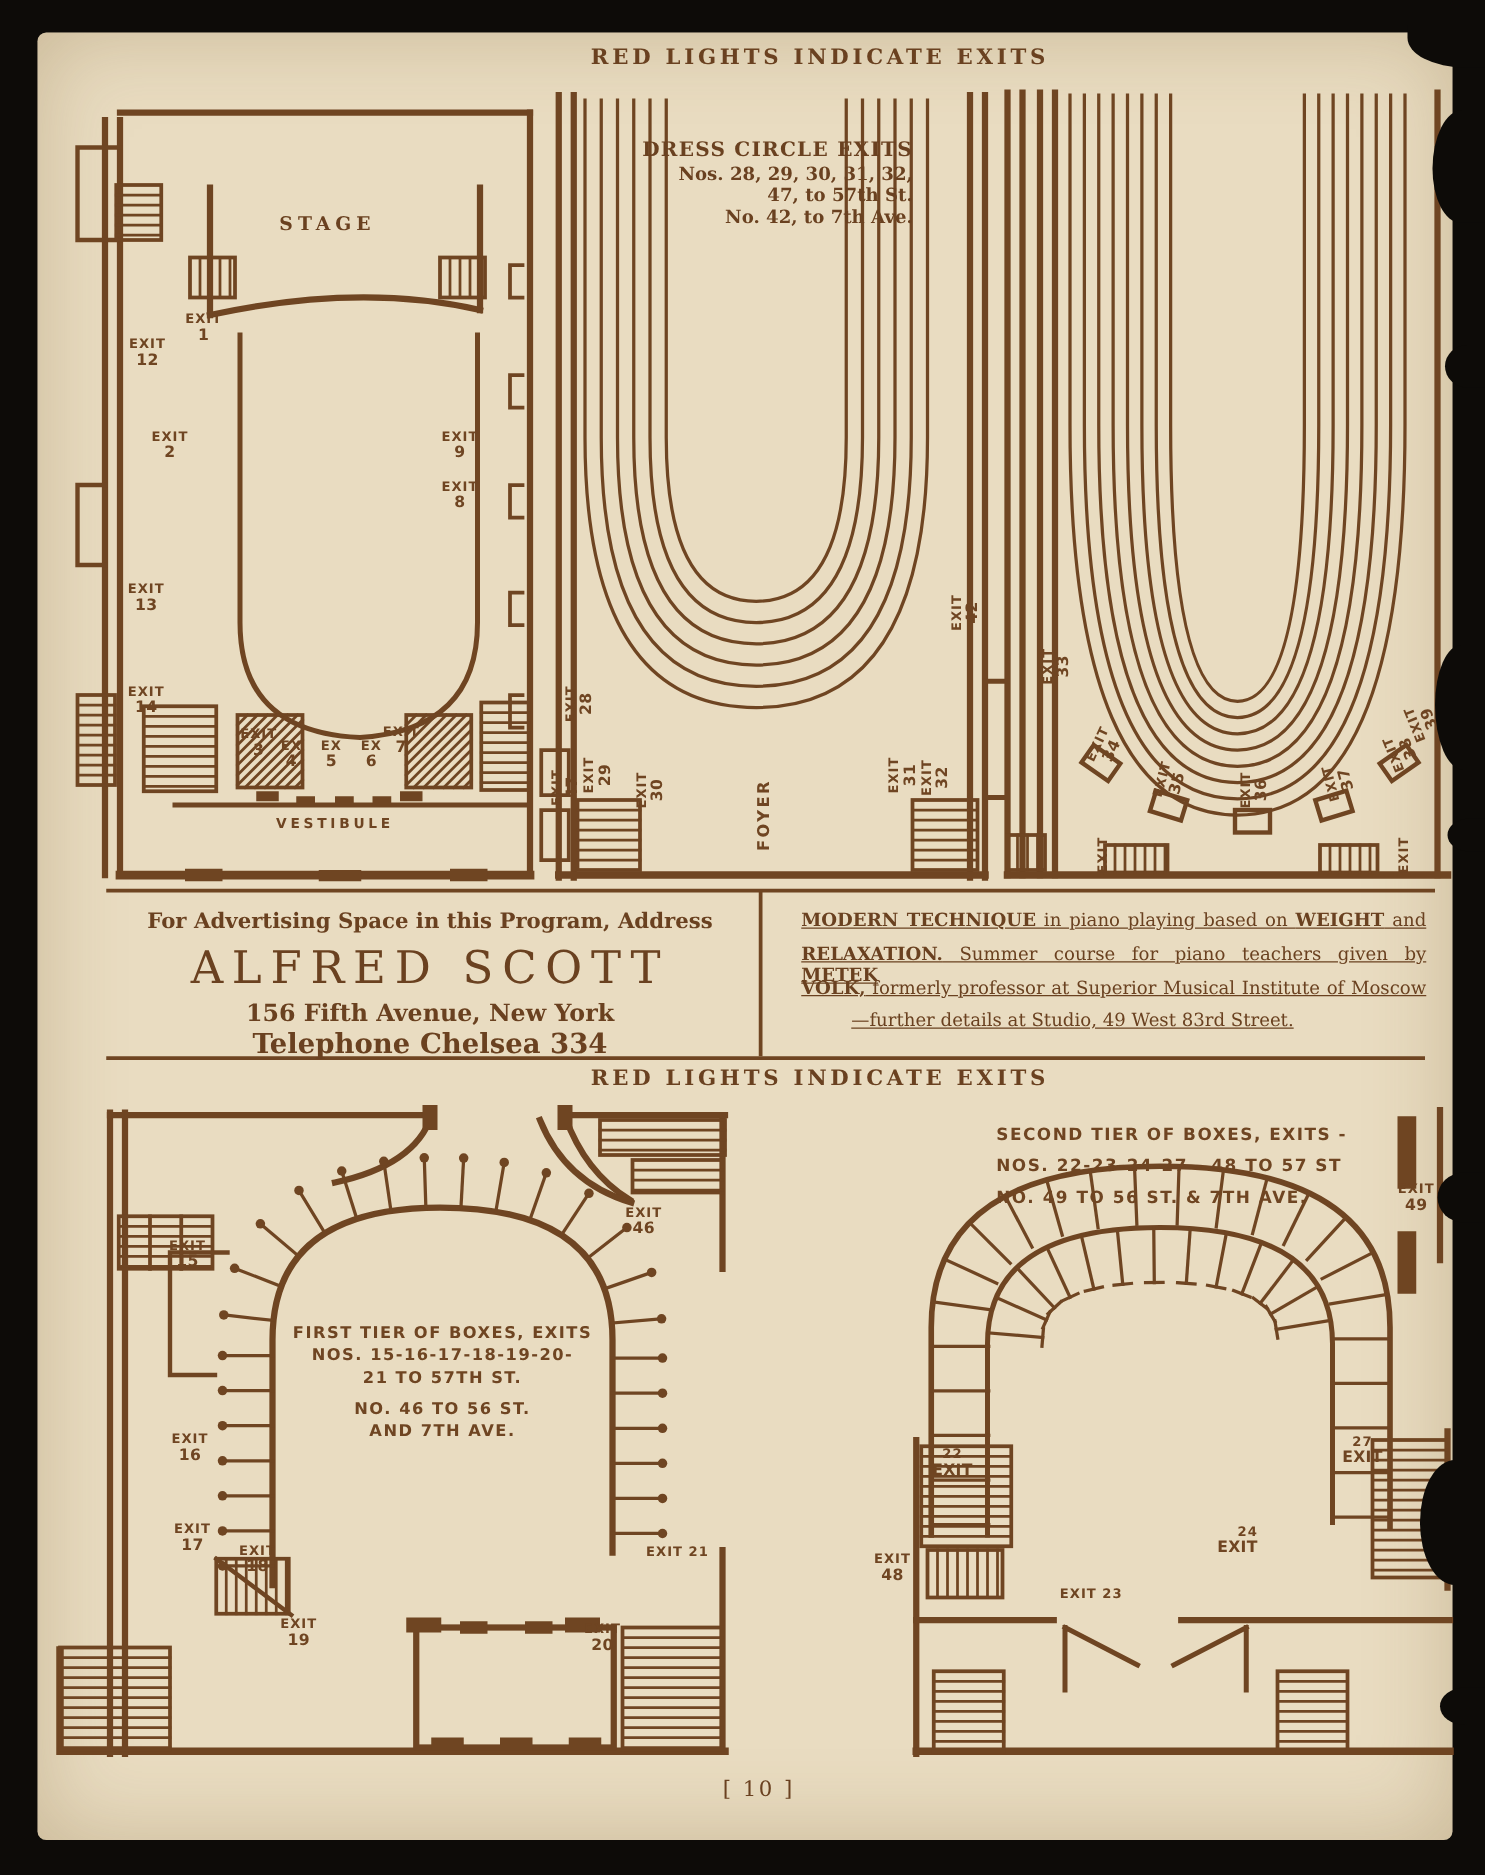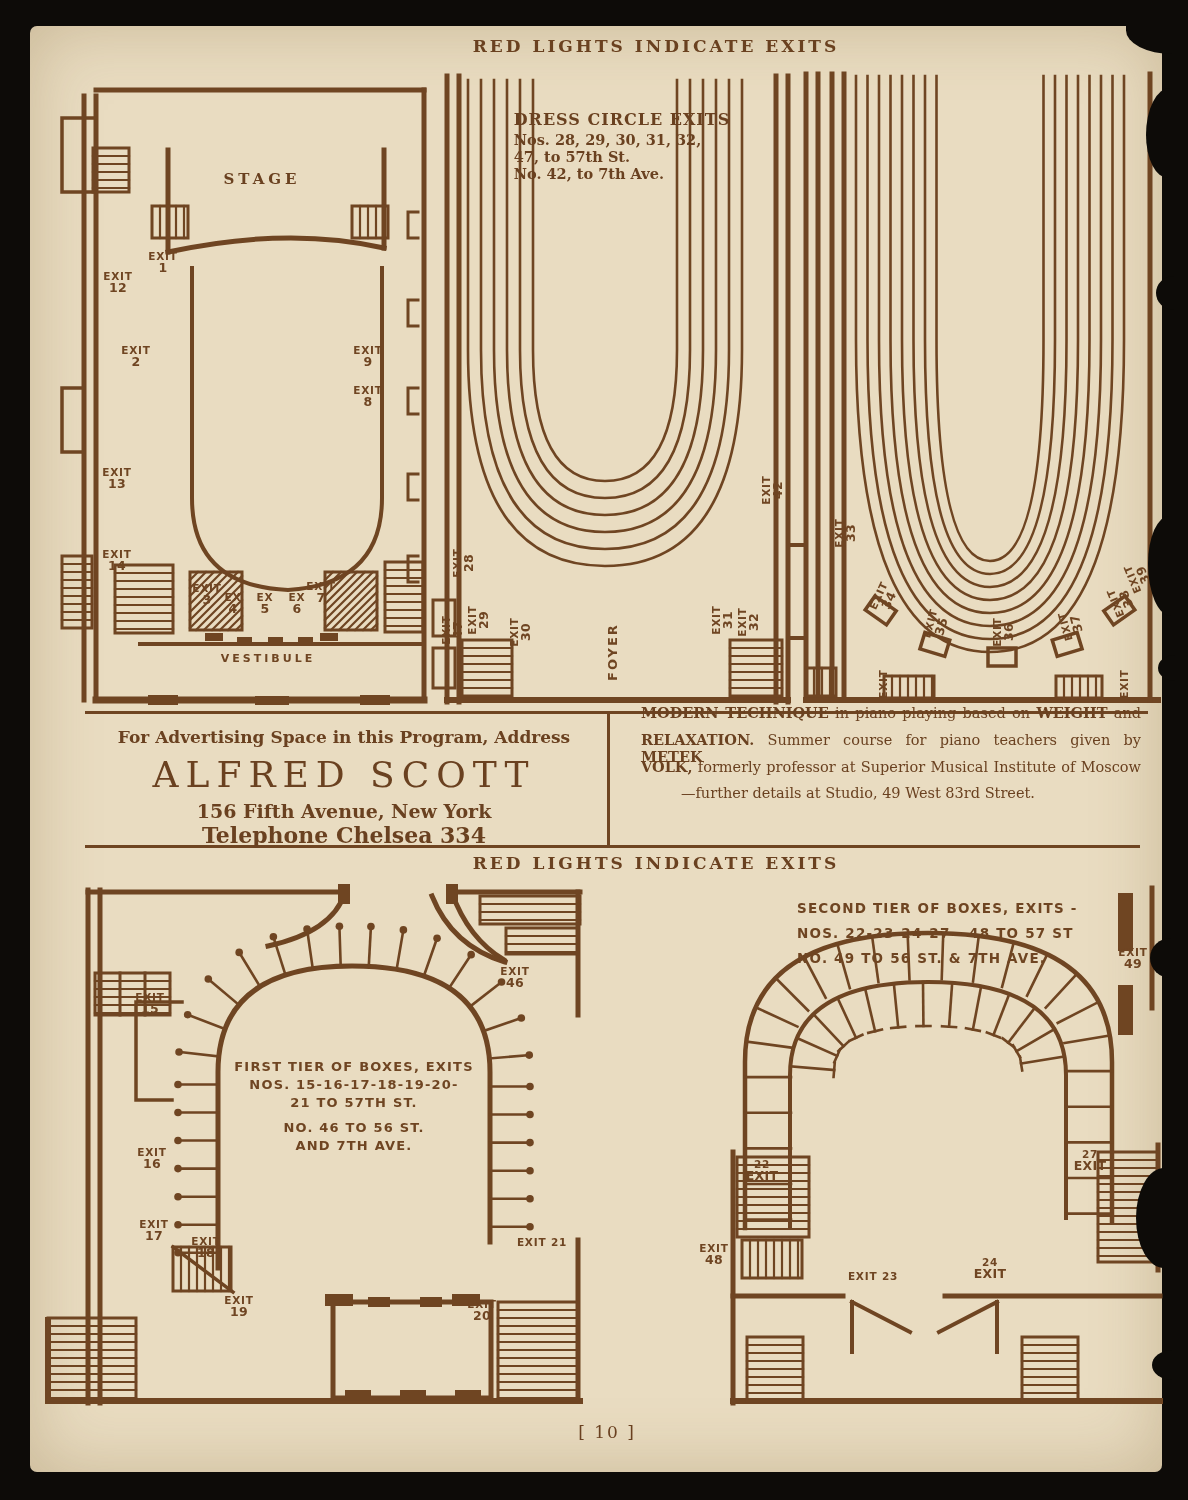--- a/index.html
+++ b/index.html
@@ -9,42 +9,42 @@
          border-radius:7px;box-shadow:inset 0 0 70px rgba(120,90,40,.28);}
   #plan-svg{position:absolute;left:0;top:0;z-index:2;}
   .ink{stroke:#6f4522;fill:none;stroke-linecap:square;}
   .layer{position:absolute;inset:0;z-index:4;pointer-events:none;}
   .banner{position:absolute;left:656px;transform:translateX(-50%);font-weight:bold;font-size:17px;
           letter-spacing:3px;white-space:nowrap;z-index:4;}
   .plan-label{position:absolute;transform:translate(-50%,-50%);font-family:"DejaVu Sans",sans-serif;
           font-weight:bold;font-size:10.5px;line-height:10.5px;letter-spacing:.8px;text-align:center;
           white-space:nowrap;color:#6f4522;}
   .plan-label div:nth-child(2){font-size:12.5px;line-height:12px;letter-spacing:.3px;}
-  .caption{position:absolute;transform:translateX(-50%);text-align:left;z-index:4;white-space:nowrap;}
+  .caption{position:absolute;transform:translateX(-50%);text-align:right;z-index:4;white-space:nowrap;}
   .caption .t{font-weight:bold;font-size:16.5px;letter-spacing:1px;margin-bottom:2px;}
   .caption .l{font-weight:bold;font-size:15px;line-height:17px;}
   .hand{font-family:"DejaVu Sans",sans-serif;font-weight:bold;color:#6f4522;letter-spacing:1.2px;}
   #ft-caption{position:absolute;left:354px;top:1058px;transform:translateX(-50%);text-align:center;
           z-index:4;font-size:13px;line-height:18px;white-space:nowrap;}
   #ft-caption div:nth-child(4){margin-top:7px;}
   #st-caption{position:absolute;left:797px;top:896px;z-index:4;font-size:13.5px;line-height:25px;white-space:nowrap;}
   #stage-label{position:absolute;left:262px;top:170px;transform:translateX(-50%);font-weight:bold;
           font-size:15px;letter-spacing:4px;z-index:4;}
   #vestibule-label{position:absolute;left:268px;top:652px;transform:translateX(-50%);font-size:11px;
           letter-spacing:3px;z-index:4;}
   #foyer-label{position:absolute;left:612px;top:652px;transform:translate(-50%,-50%) rotate(-90deg);
           font-size:13px;letter-spacing:2px;z-index:4;}
   .rule-h{position:absolute;height:3px;background:#6f4522;z-index:4;}
   .rule-v{position:absolute;width:3px;background:#6f4522;z-index:4;}
   #ad-left{position:absolute;left:88px;top:727px;width:512px;text-align:center;z-index:4;}
   #ad-left .a1{font-weight:bold;font-size:17px;margin-bottom:7px;}
   #ad-left .a2{font-size:36px;letter-spacing:7px;margin-bottom:5px;}
   #ad-left .a3{font-weight:bold;font-size:19px;margin-bottom:0;}
   #ad-left .a4{font-weight:bold;font-size:22px;}
-  #ad-right{position:absolute;left:641px;top:704px;width:500px;z-index:4;}
+  #ad-right{position:absolute;left:641px;top:728px;width:500px;z-index:4;text-decoration:underline;}
   #ad-right .ad-line{height:27px;font-size:14.5px;text-align:justify;text-align-last:justify;}
   #ad-right .ad-line:last-child{text-align-last:left;margin-left:40px;}
   #ad-right .b{font-weight:bold;}
   #page-number{position:absolute;left:607px;top:1422px;transform:translateX(-50%);font-size:17px;
           letter-spacing:2px;z-index:4;}
   .torn{position:absolute;background:#0d0b08;z-index:6;}
 </style>
 </head>
 <body>
 
@@ -643,21 +643,21 @@
         <div>27</div>
         <div>EXIT</div>
       </div>
       <div class="plan-label" style="left: 714px; top: 1254px; transform: translate(-50%, -50%) rotate(0deg);">
         <div>EXIT</div>
         <div>48</div>
       </div>
       <div class="plan-label" style="left: 873px; top: 1276px; transform: translate(-50%, -50%) rotate(0deg);">
         <div>EXIT 23</div>
       </div>
-      <div class="plan-label" style="left: 990px; top: 1268px; transform: translate(-50%, -50%) rotate(0deg);">
+      <div class="plan-label" style="left: 990px; top: 1232px; transform: translate(-50%, -50%) rotate(0deg); text-align: right;">
         <div>24</div>
         <div>EXIT</div>
       </div>
     </div>
 
   <div class="rule-h" style="left:85px;top:711px;width:1063px"></div>
   <div class="rule-h" style="left:85px;top:845px;width:1055px"></div>
   <div class="rule-v" style="left:607px;top:713px;height:132px"></div>
 
   <div id="ad-left">

